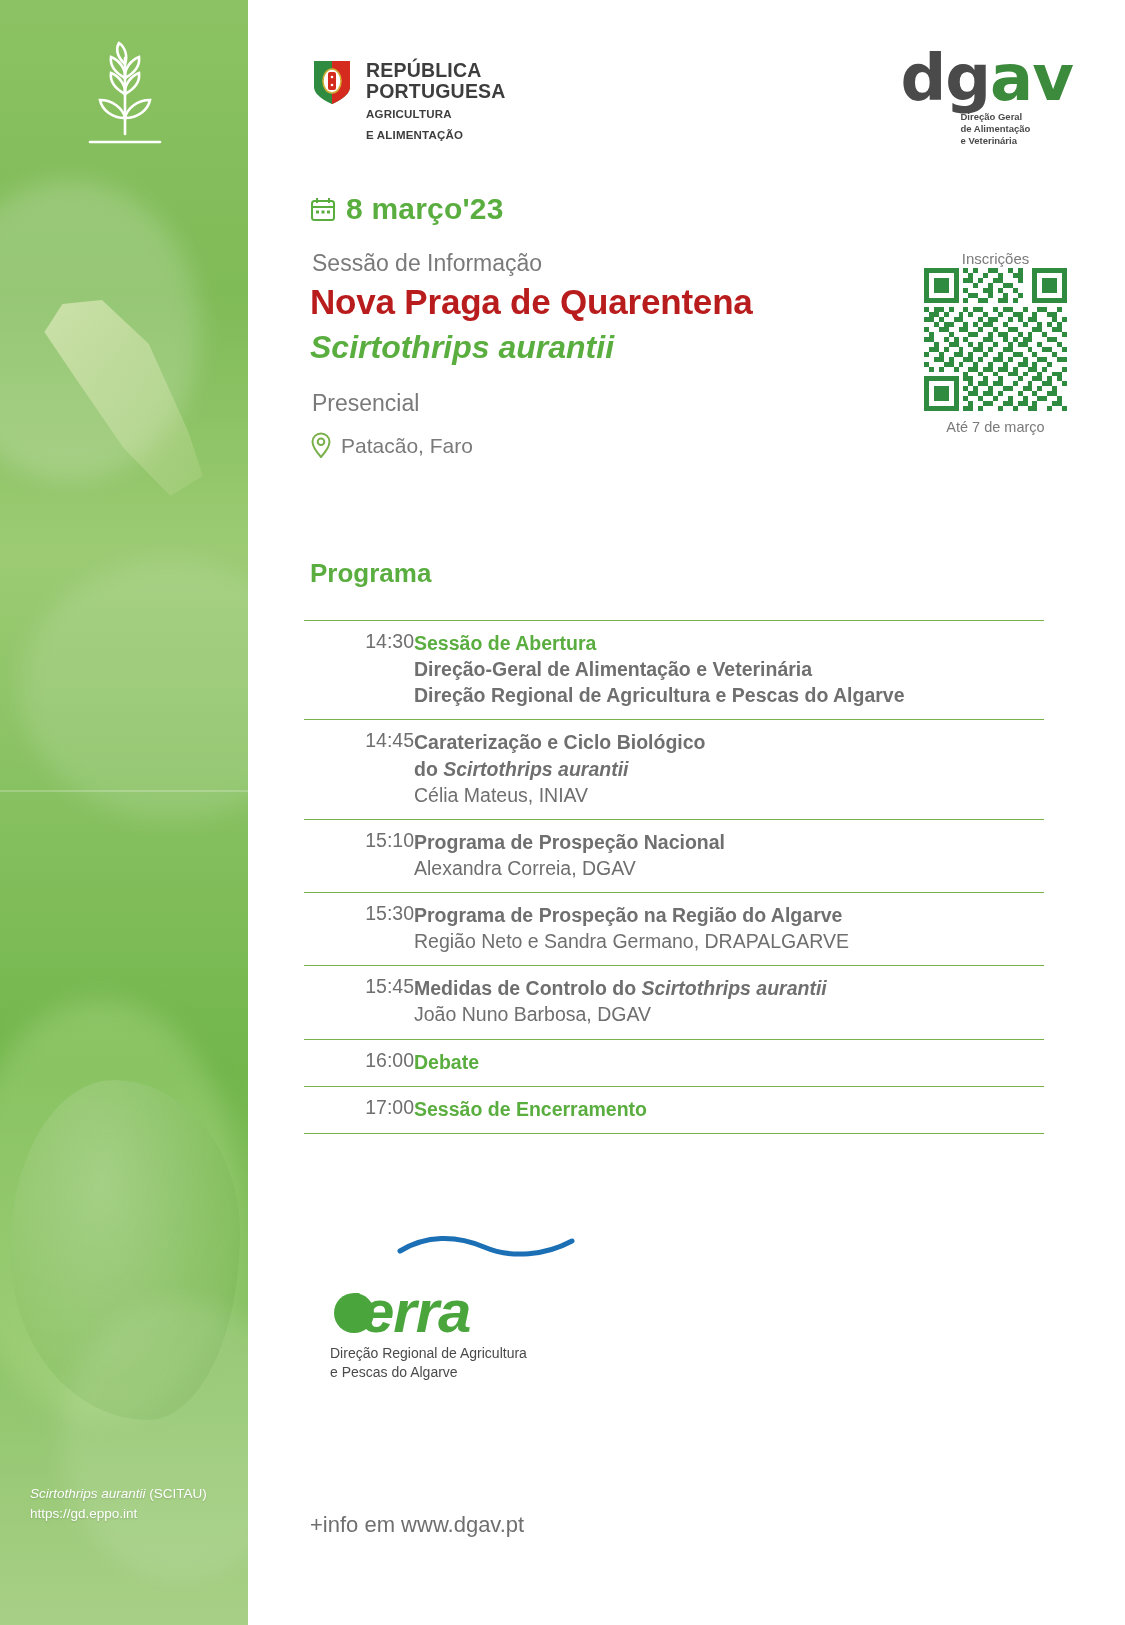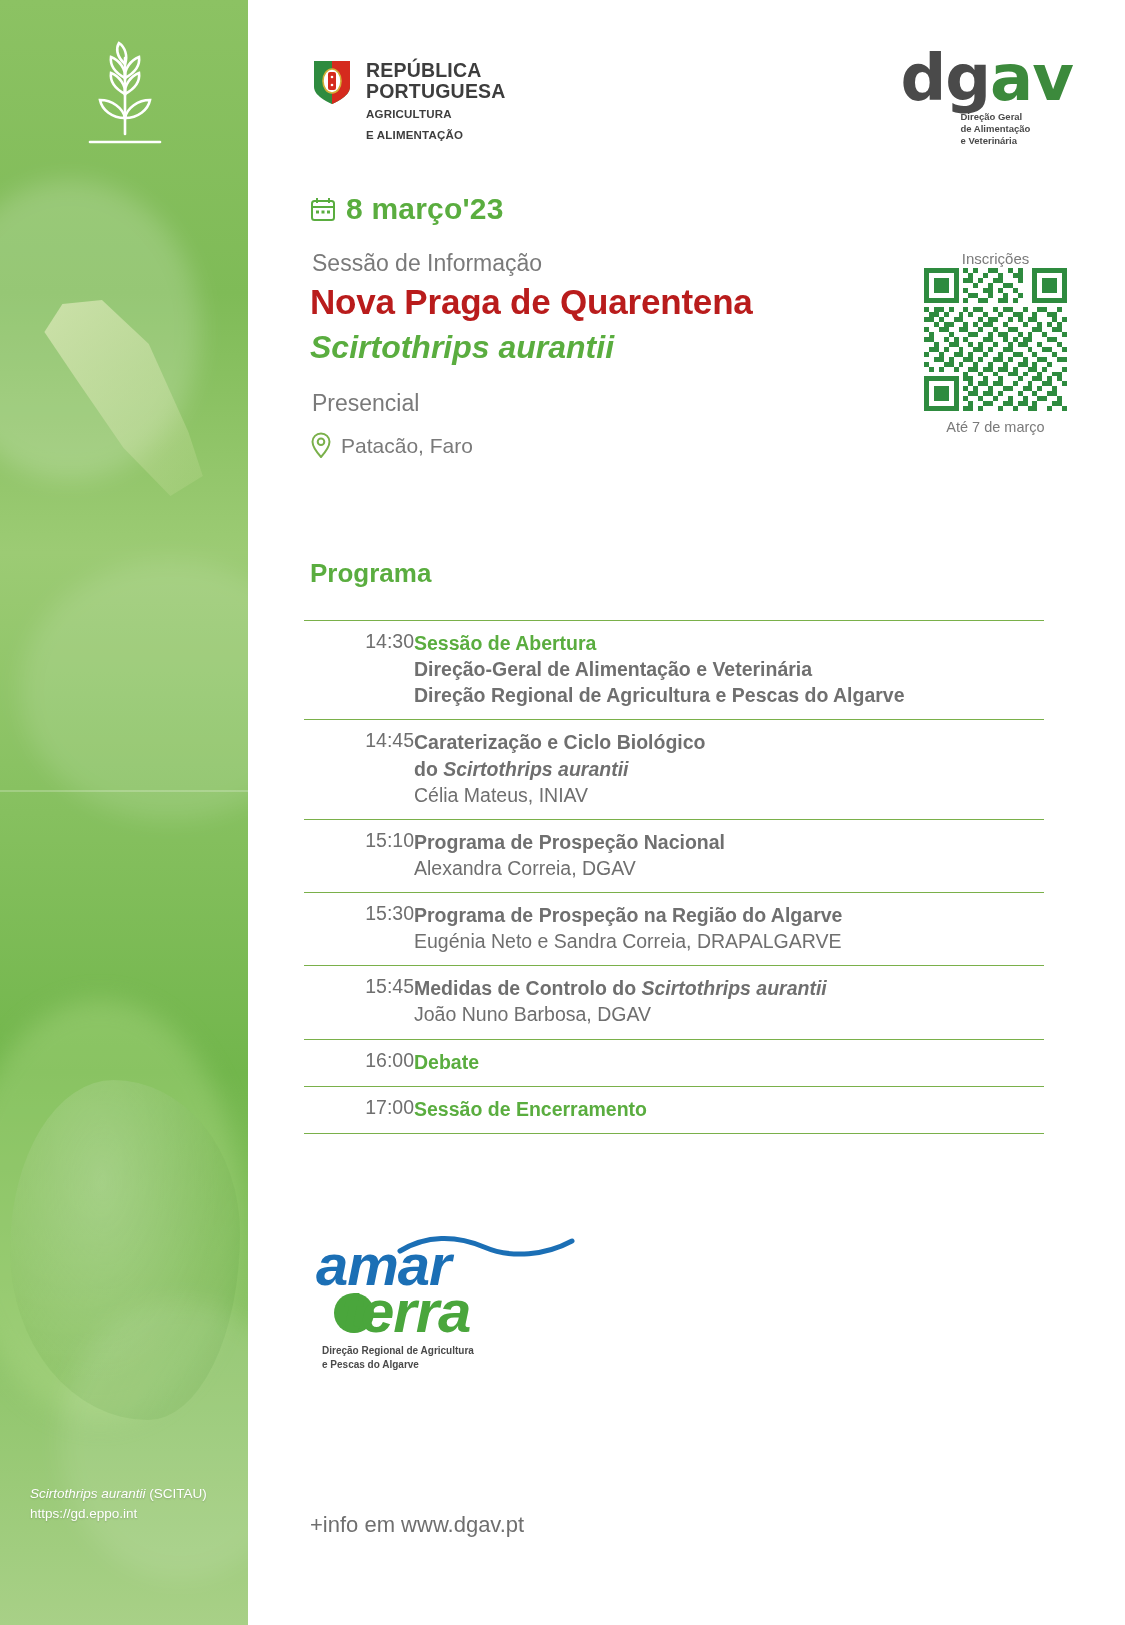--- a/index.html
+++ b/index.html
@@ -124,21 +124,21 @@
   td.desc .it { font-style: italic; }
   td.desc .line { display:block; }
 
   
   .amar { position:absolute; left:58px; top:1235px; width:330px; }
   .amar-main { position:relative; height:105px; }
   .amar-word1 { position:absolute; left:10px; top:-4px; font-size:58px; font-weight:bold; font-style:italic; color:#1b6fb5; letter-spacing:-1px; }
   .amar-word2 { position:absolute; left:36px; top:42px; font-size:60px; font-weight:bold; font-style:italic; color:#4aa63c; letter-spacing:-1px; }
   .amar-swoosh { position:absolute; left:90px; top:-2px; width:180px; height:26px; }
   .amar-dot { position:absolute; left:28px; top:58px; width:40px; height:40px; border-radius:50%; background:#4aa63c; }
-  .amar-sub { font-size:10px; color:#4a4a4a; line-height:1.35; margin-top:4px; margin-left:16px;font-weight:bold; }
+  .amar-sub { font-size:14px; color:#4a4a4a; line-height:1.35; margin-top:4px; margin-left:24px; }
 
   .footer { position:absolute; left:62px; top:1512px; font-size:22px; color:#6f6f6f; }
 </style>
 </head>
 <body>
 
 <div class="leftstrip">
   <div class="blob b1"></div>
   <div class="blob b2"></div>
   <div class="thrips"></div>
@@ -480,21 +480,21 @@
         <td class="time">15:10</td>
         <td class="desc">
           <span class="strong">Programa de Prospeção Nacional</span>
           <span class="line">Alexandra Correia, DGAV</span>
         </td>
       </tr>
       <tr>
         <td class="time">15:30</td>
         <td class="desc">
           <span class="strong">Programa de Prospeção na Região do Algarve</span>
-          <span class="line">Eugénia Neto e Sandra Correia, DRAPALGARVE</span>
+          <span class="line">Região Neto e Sandra Germano, DRAPALGARVE</span>
         </td>
       </tr>
       <tr>
         <td class="time">15:45</td>
         <td class="desc">
           <span class="strong">Medidas de Controlo do <span class="it">Scirtothrips aurantii</span></span>
           <span class="line">João Nuno Barbosa, DGAV</span>
         </td>
       </tr>
       <tr>
@@ -512,21 +512,20 @@
     </tbody>
   </table>
 
   <div class="amar">
     <div class="amar-main">
       <span class="amar-swoosh">
         <svg viewBox="0 0 180 26" width="180" height="26" fill="none" stroke="#1b6fb5" stroke-width="5" stroke-linecap="round">
           <path d="M4 18 C30 2, 60 2, 88 14 C116 26, 150 22, 176 8"></path>
         </svg>
       </span>
-      <span class="amar-word1">amar</span>
       <span class="amar-dot"></span>
       <span class="amar-word2">terra</span>
     </div>
     <div class="amar-sub">Direção Regional de Agricultura</div>
     <div class="amar-sub" style="margin-top:0">e Pescas do Algarve</div>
   </div>
 
   <div class="footer">+info em www.dgav.pt</div>
 </div>
 

